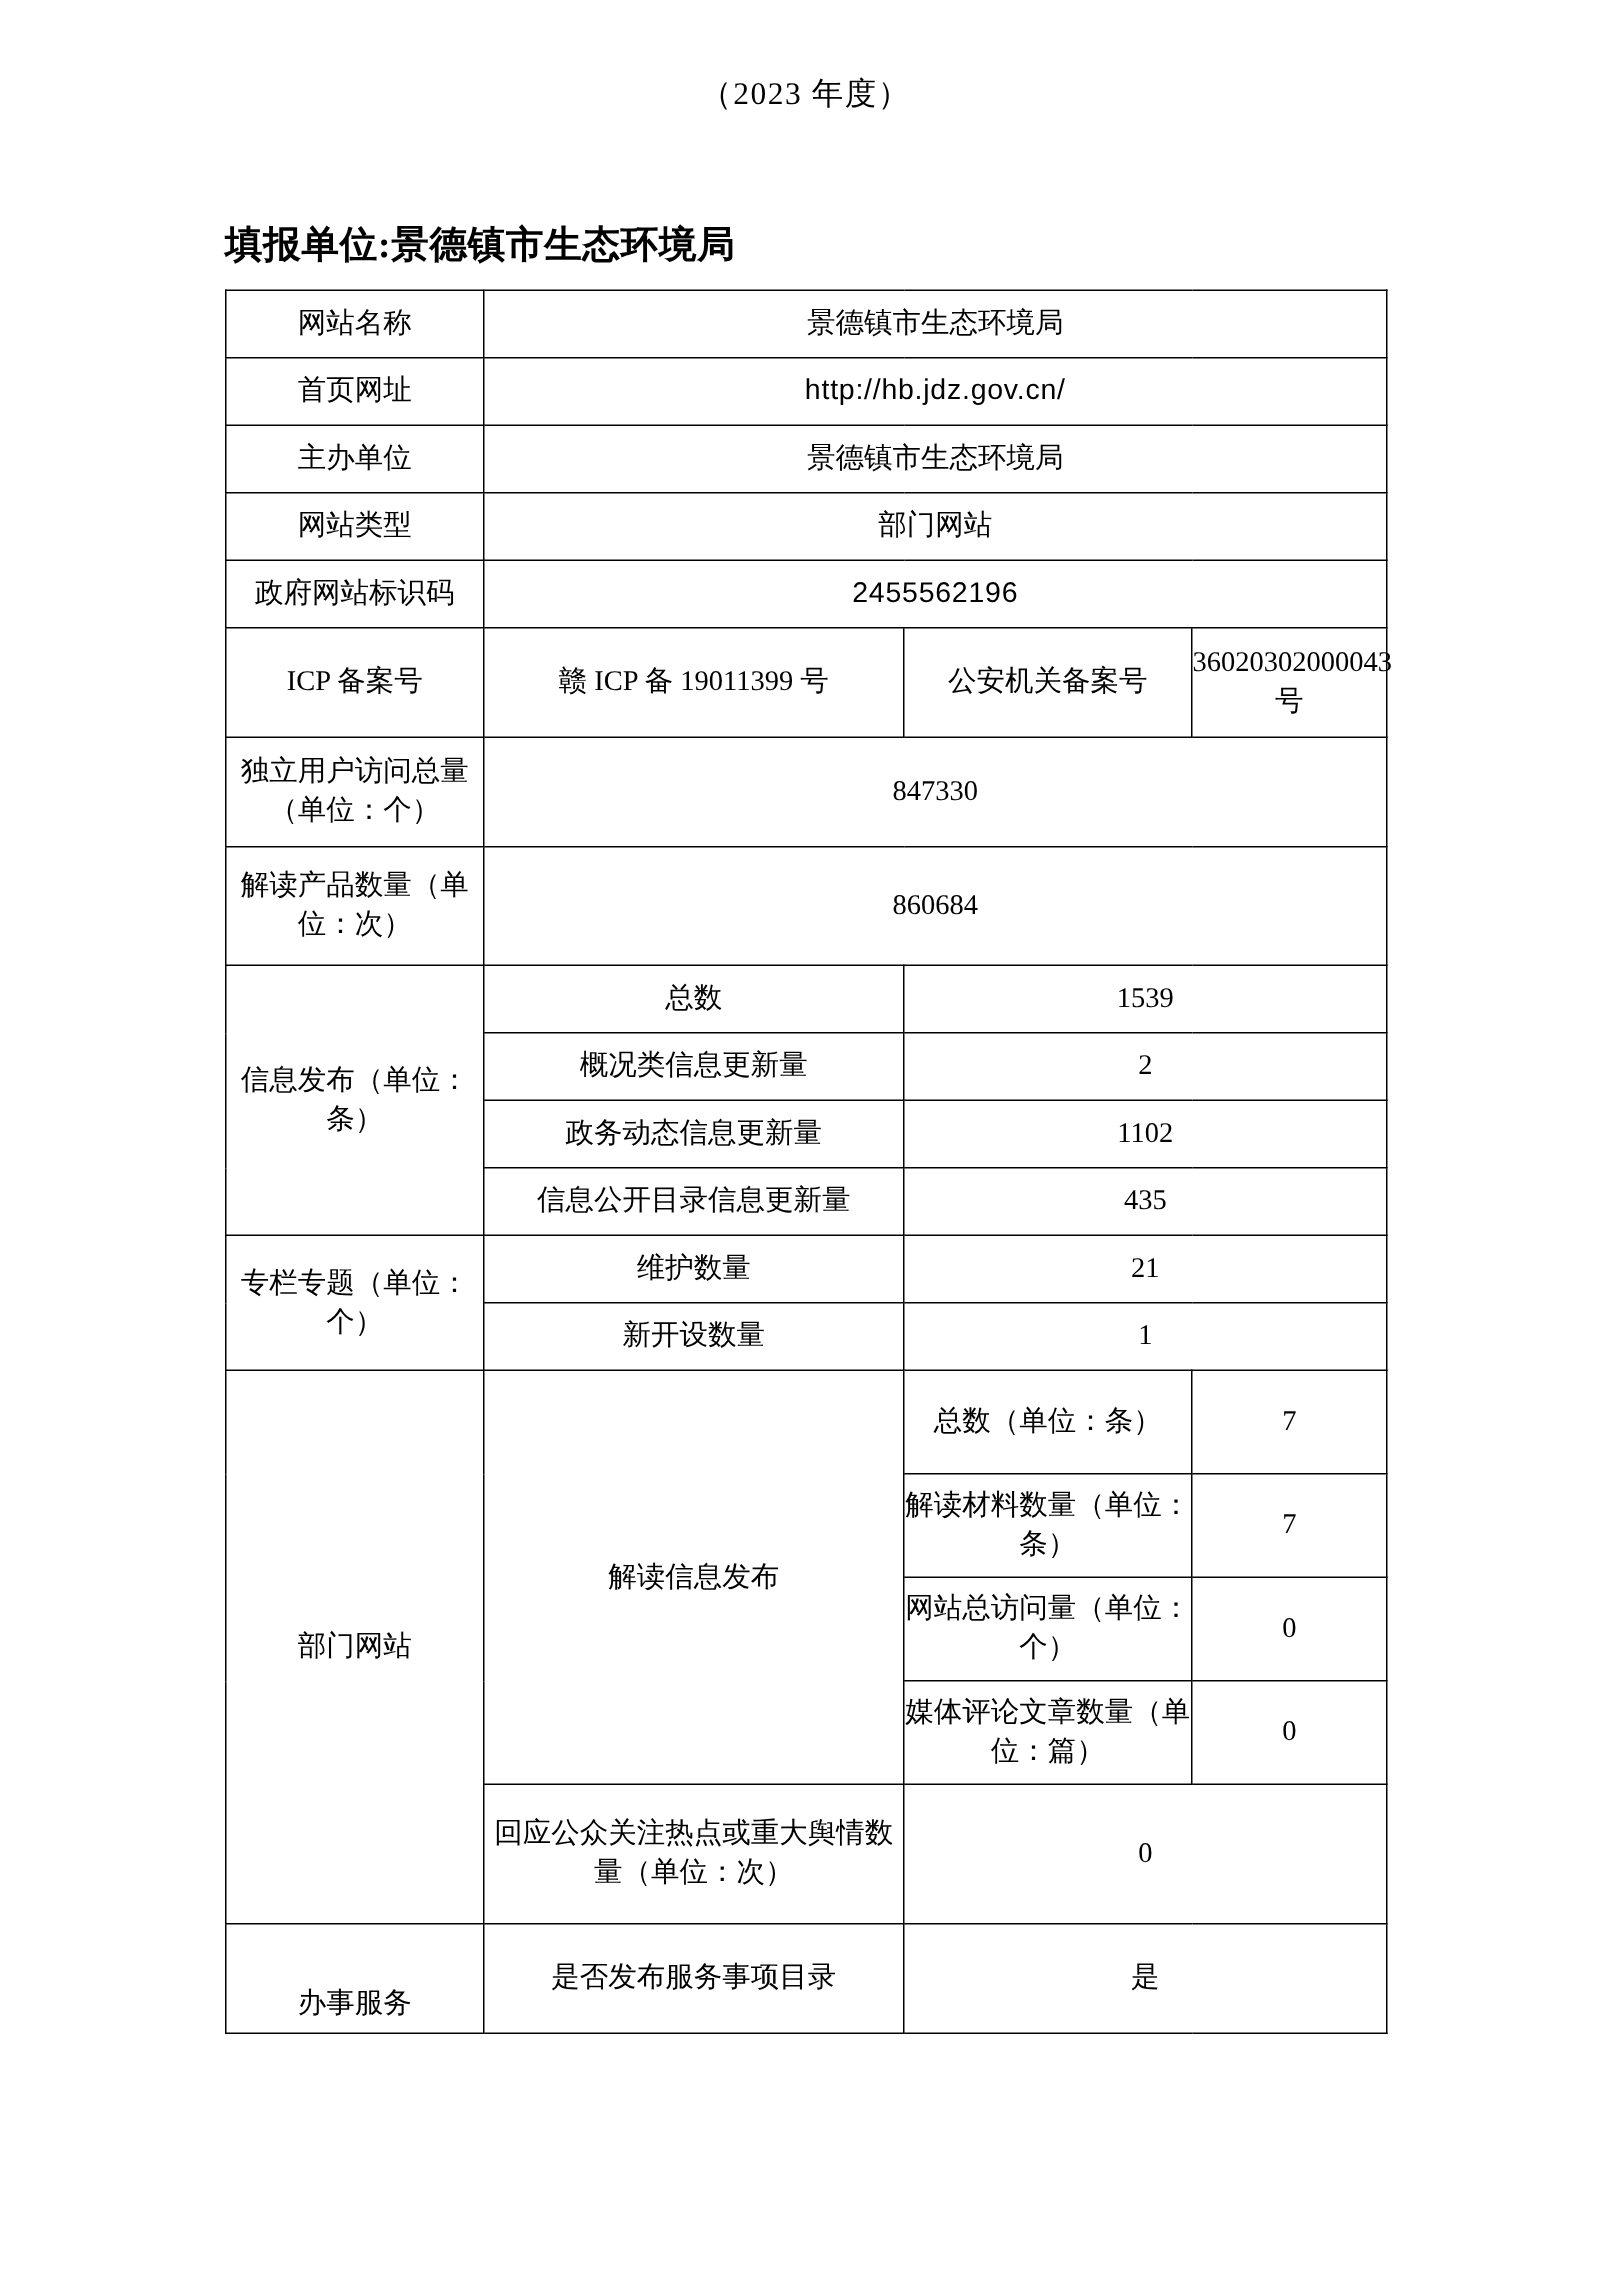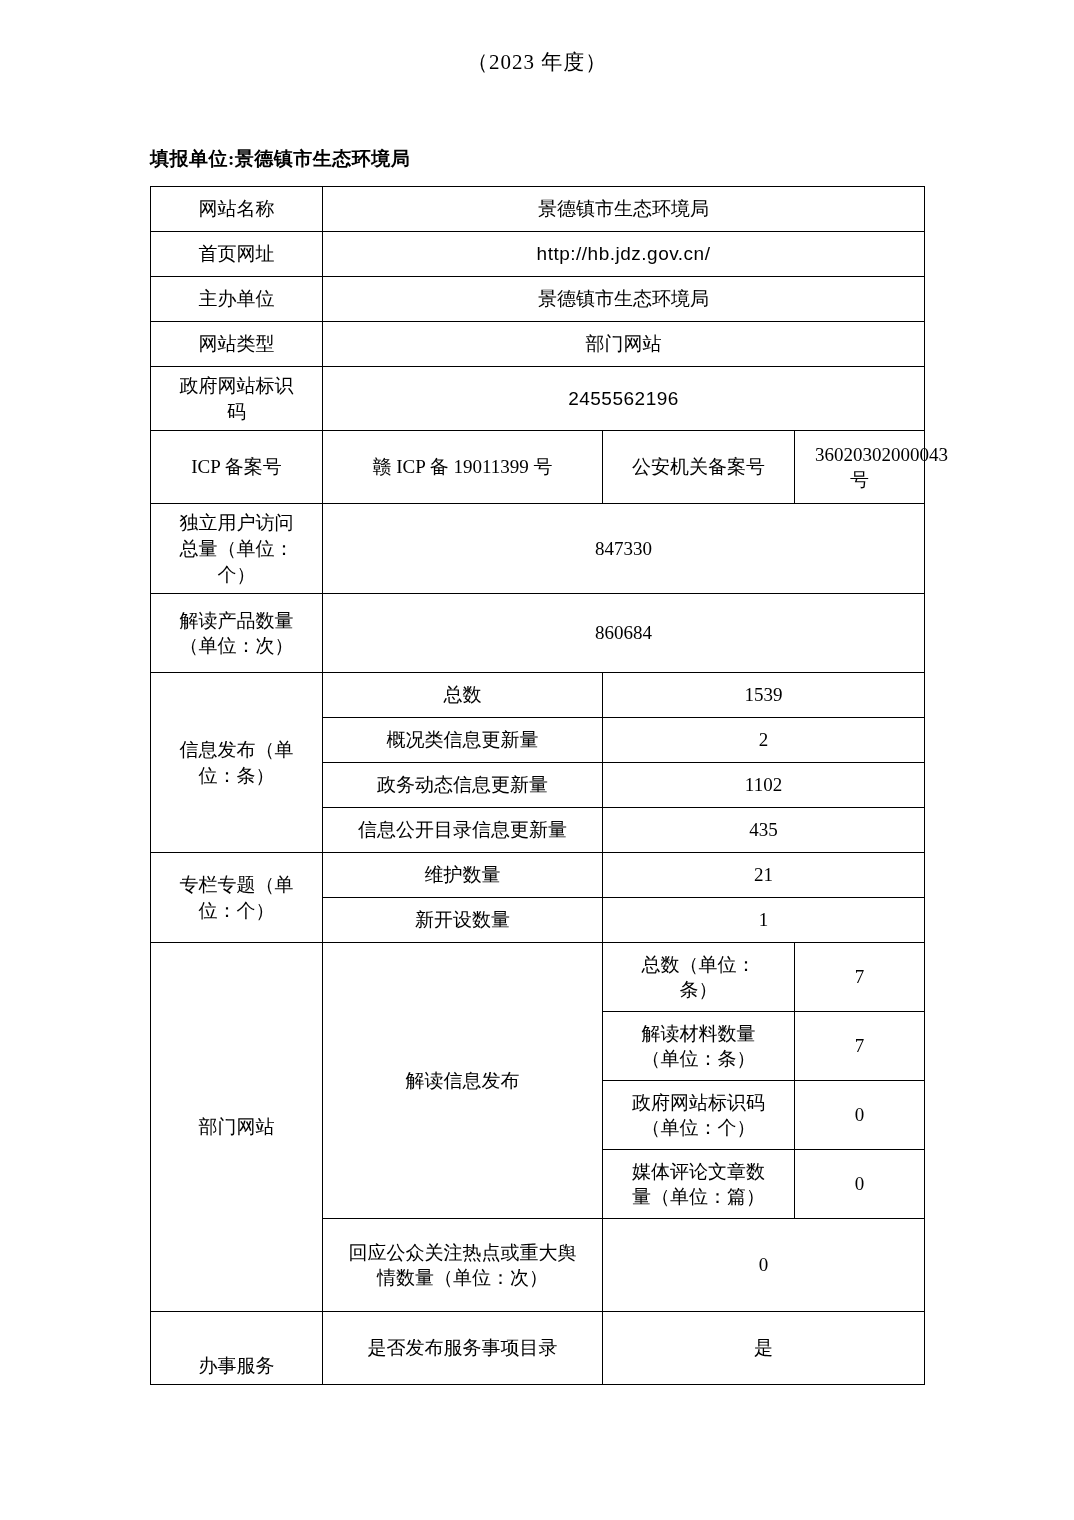--- a/index.html
+++ b/index.html
@@ -31,36 +31,36 @@
     font-family: "Liberation Sans", "DejaVu Sans", sans-serif;
   }
   .doc-subtitle {
     text-align: center;
     font-size: 21px;
     margin-top: 48px;
     letter-spacing: 1px;
   }
   .report-unit {
     margin-top: 70px;
-    font-size: 19px;
+    font-size: 25px;
     font-weight: bold;
     letter-spacing: 0.5px;
   }
   table.main {
     margin-top: 14px;
     border-collapse: collapse;
     width: 774px;
     table-layout: fixed;
   }
   table.main td {
     border: 1px solid #000000;
     text-align: center;
     vertical-align: middle;
     font-size: 19px;
-    padding: 6px 20px;
+    padding: 6px 0;
     line-height: 1.35;
     height: 32px;
   }
   td.mono {
     font-family: Liberation Sans, sans-serif;
     font-size: 18px;
     letter-spacing: 0.5px;
   }
   td.label {
     white-space: normal;
@@ -149,21 +149,21 @@
         <td class="label" rowspan="5">部门网站</td>
         <td rowspan="4">解读信息发布</td>
         <td style="height:56px">总数（单位：条）</td>
         <td>7</td>
       </tr>
       <tr>
         <td style="height:56px">解读材料数量（单位：条）</td>
         <td>7</td>
       </tr>
       <tr>
-        <td style="height:56px">政府网站标识码（单位：个）</td>
+        <td style="height:56px">网站总访问量（单位：个）</td>
         <td>0</td>
       </tr>
       <tr>
         <td style="height:56px">媒体评论文章数量（单位：篇）</td>
         <td>0</td>
       </tr>
       <tr>
         <td style="height:80px">回应公众关注热点或重大舆情数量（单位：次）</td>
         <td colspan="2">0</td>
       </tr>

